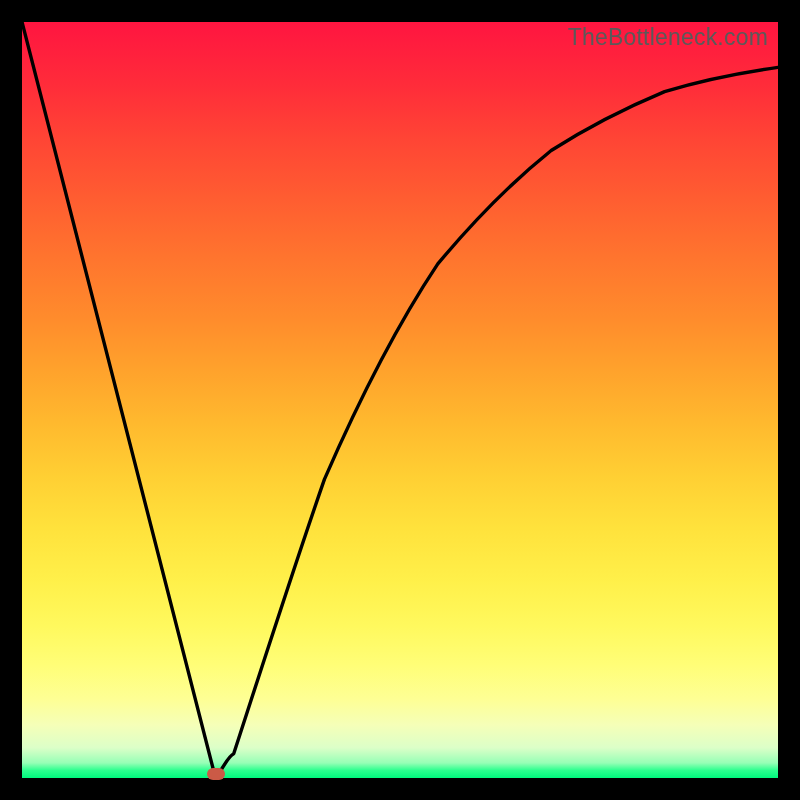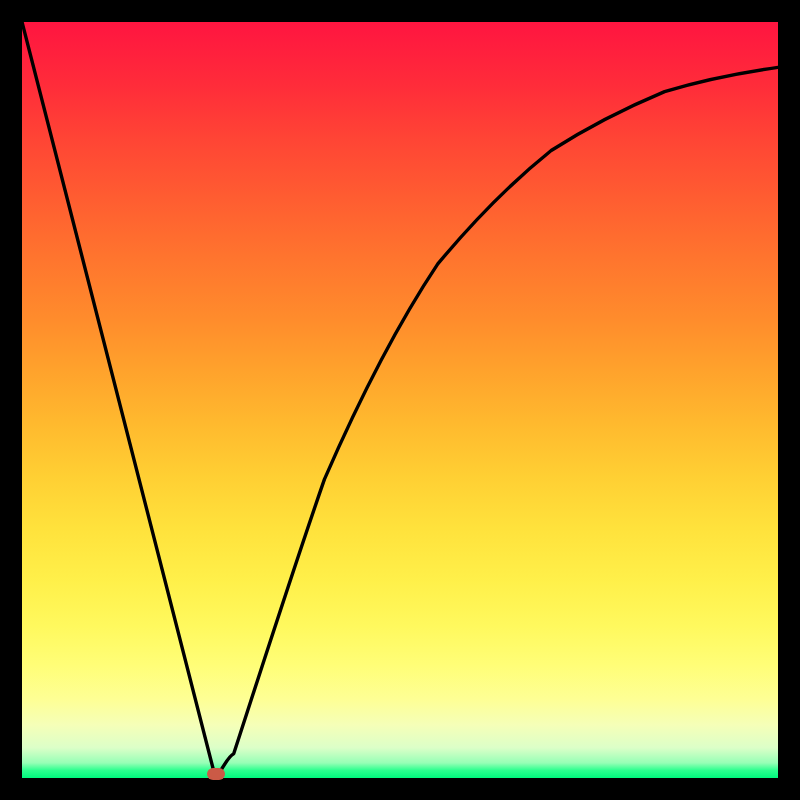--- a/index.html
+++ b/index.html
@@ -75,20 +75,21 @@
     border-radius: 6px / 6px;
     background: #cb5a46;
     transform: translate(-50%, -50%);
   }
 </style>
 </head>
 <body>
 
 <div class="frame">
   <div class="plot">
+    <div class="watermark">TheBottleneck.com</div>
 
     <svg class="curve" viewBox="0 0 756 756">
       <line x1="0" y1="0" x2="193.5" y2="756"></line>
       <path d="M193.5,756
                C198,752 205,735 211.7,731.8
                C241.9,638.8 272.2,544.3 302.4,457.4
                C340.2,370.5 378.0,298.6 415.8,241.9
                C453.6,196.6 491.4,158.8 529.2,128.5
                C567.0,104.3 604.8,85.4 642.6,69.6
                C680.4,58.2 718.2,50.7 756,45.4"></path>

